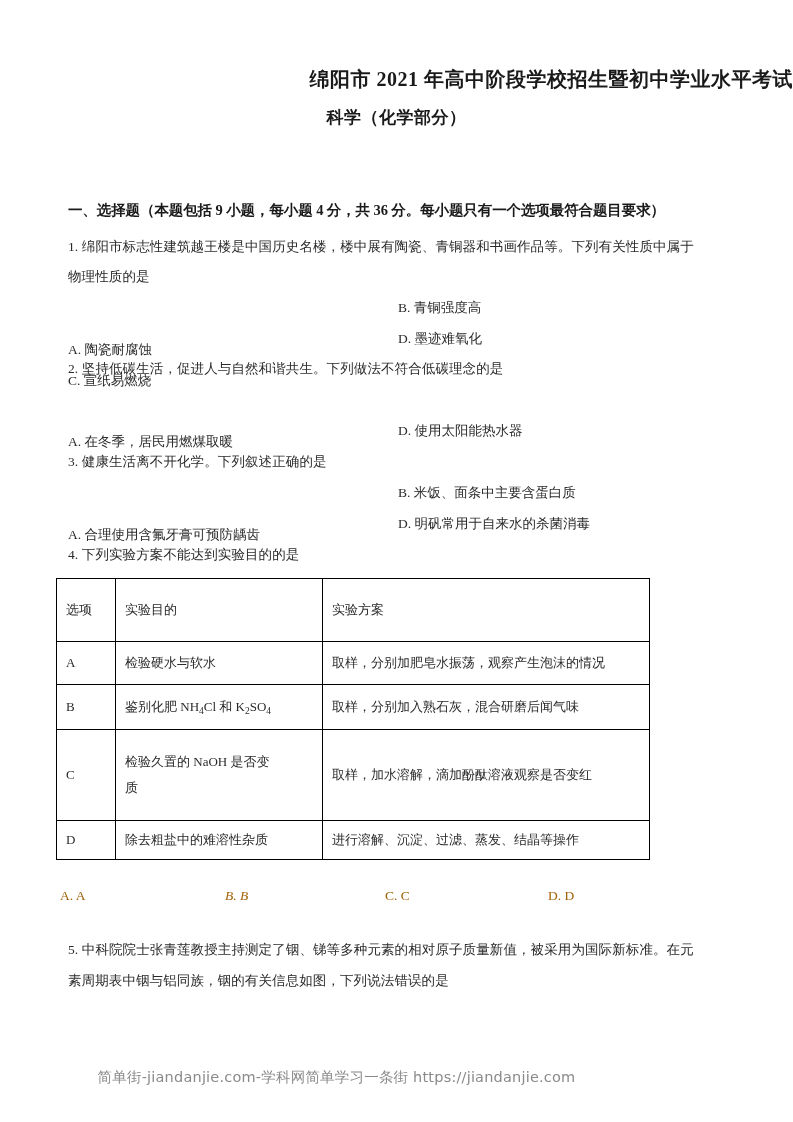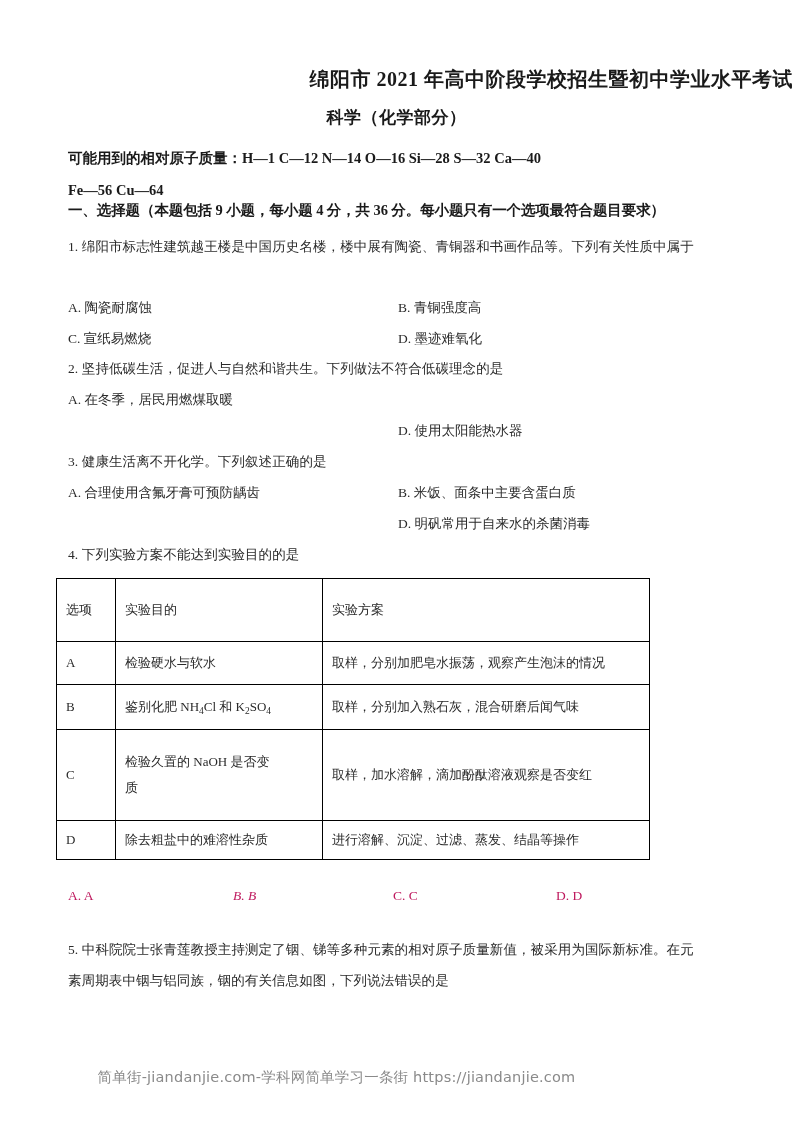--- a/index.html
+++ b/index.html
@@ -76,32 +76,32 @@
   
   .opt-row {
     position: absolute;
     left: 68px;
     width: 676px;
     height: 30px;
     font-size: 13.5px;
     line-height: 30px;
     color: #2a2a2a;
   }
-  .opt-a, .opt-c { position: absolute; left: 0px; }
+  .opt-a, .opt-c { position: absolute; left: 0px; margin-top: 42px; }
   .opt-b, .opt-d { position: absolute; left: 330px; }
 
   
   .ans-row {
     position: absolute;
-    left: 64px; top: 884px;
+    left: 56px; top: 884px;
     width: 676px;
     height: 24px;
     font-size: 13.5px;
     line-height: 24px;
-    color: #be185d;
+    color: #a16207;
   }
   .ans-row span { position: absolute; }
   .ans-1 { left: 4px; }
   .ans-2 { left: 169px; font-style: italic; }
   .ans-3 { left: 329px; }
   .ans-4 { left: 492px; }
 
   
   .exp-table {
     position: absolute;
@@ -147,28 +147,25 @@
   }
 </style>
 </head>
 <body>
 
 <div class="page">
 
   <div class="doc-title">绵阳市 2021 年高中阶段学校招生暨初中学业水平考试</div>
   <div class="doc-subtitle">科学（化学部分）</div>
 
-  <div class="atomic-block">
-    <div><span>可能用到的相对原子质量：</span><span>H—1    C—12    N—14    O—16    Si—28    S—32    Ca—40</span></div>
-    <div class="atomic-line-2">Fe—56    Cu—64</div>
-  </div>
 
   <div class="section-heading">一、选择题（本题包括 9 小题，每小题 4 分，共 36 分。每小题只有一个选项最符合题目要求）</div>
 
   <div class="qtext qstem" style="top:232px">1. 绵阳市标志性建筑越王楼是中国历史名楼，楼中展有陶瓷、青铜器和书画作品等。下列有关性质中属于</div>
+  <div class="qtext qstem" style="top:262px">物理性质的是</div>
   <div class="opt-row" style="top:293px">
     <span class="opt-a">A. 陶瓷耐腐蚀</span>
     <span class="opt-b">B. 青铜强度高</span>
   </div>
   <div class="opt-row" style="top:324px">
     <span class="opt-c">C. 宣纸易燃烧</span>
     <span class="opt-d">D. 墨迹难氧化</span>
   </div>
 
   <div class="qtext qstem" style="top:354px">2. 坚持低碳生活，促进人与自然和谐共生。下列做法不符合低碳理念的是</div>

